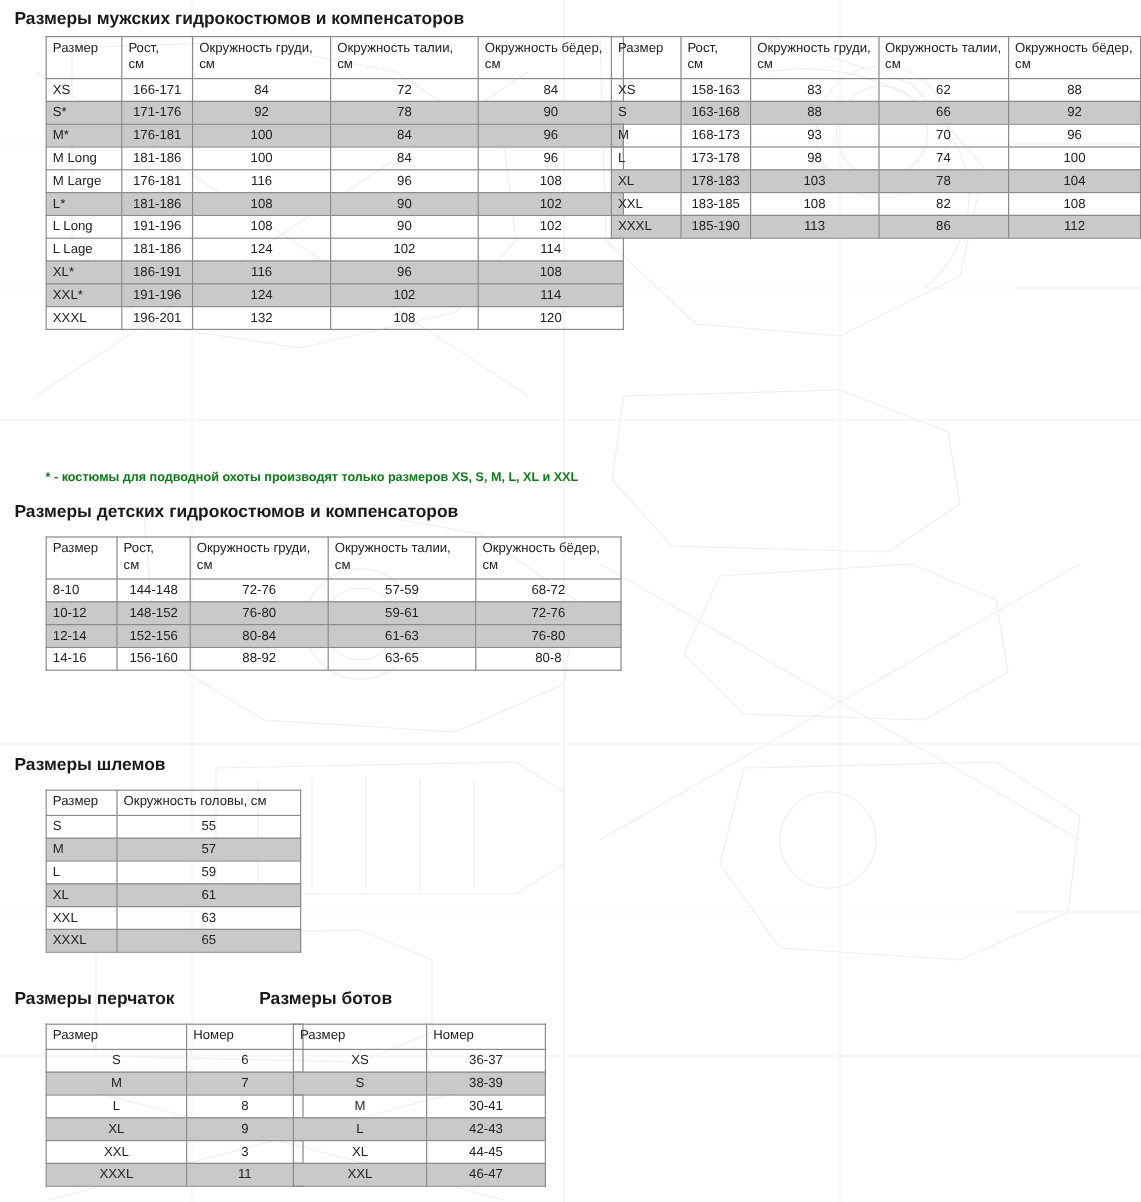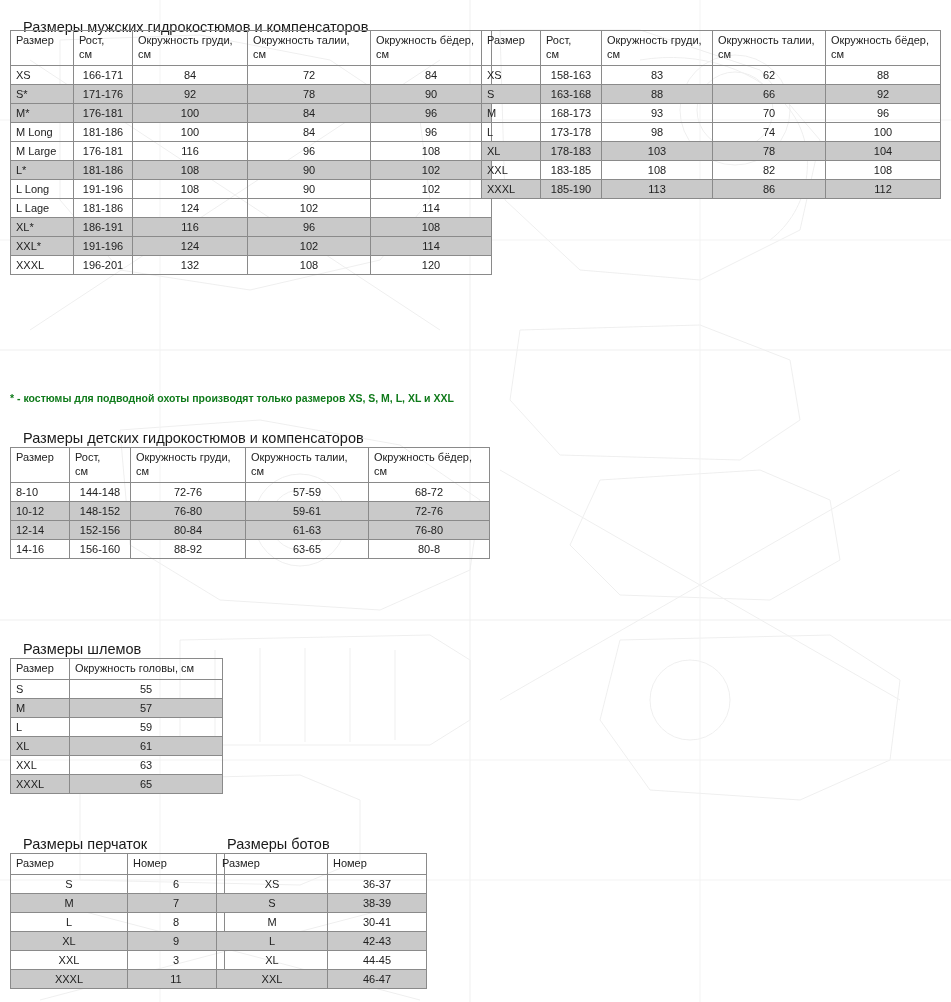--- a/index.html
+++ b/index.html
@@ -24,23 +24,23 @@
   
   .bg-art {
     position: absolute;
     left: 0; top: 0;
     width: 951px; height: 1002px;
     pointer-events: none;
     opacity: 0.55;
   }
   h2.section-title {
     font-size: 14.5px;
-    font-weight: normal;
+    font-weight: bold;
     color: #1a1a1a;
-    margin: 11px;
+    margin: 0;
     font-family: "Liberation Sans", sans-serif;
   }
   table.sz {
     border-collapse: collapse;
     background: transparent;
   }
   table.sz td, table.sz th {
     border: 1px solid #8a8a8a;
     font-size: 11px;
     font-weight: normal;
@@ -58,21 +58,21 @@
   .c { text-align: center; }
   .l { text-align: left; }
   tr.shaded td { background: #c9c9c9; }
   tr.plain td { background: transparent; }
   .note {
     font-size: 10.5px;
     color: #0f7a1a;
     font-weight: bold;
     font-family: "Liberation Sans", sans-serif;
   }
-  .blk { position: absolute; }
+  .blk { position: absolute; margin-left: 28px; }
 
   
   #men-title { left: 12px; top: 8px; }
   #men-table { left: 10px; top: 30px; }
   #women-title { left: 483px; top: 8px; }
   #women-table { left: 481px; top: 30px; }
   #note-men { left: 10px; top: 392px; width: 460px; }
   #kids-title { left: 12px; top: 419px; }
   #kids-table { left: 10px; top: 447px; }
   #helm-title { left: 12px; top: 630px; }

